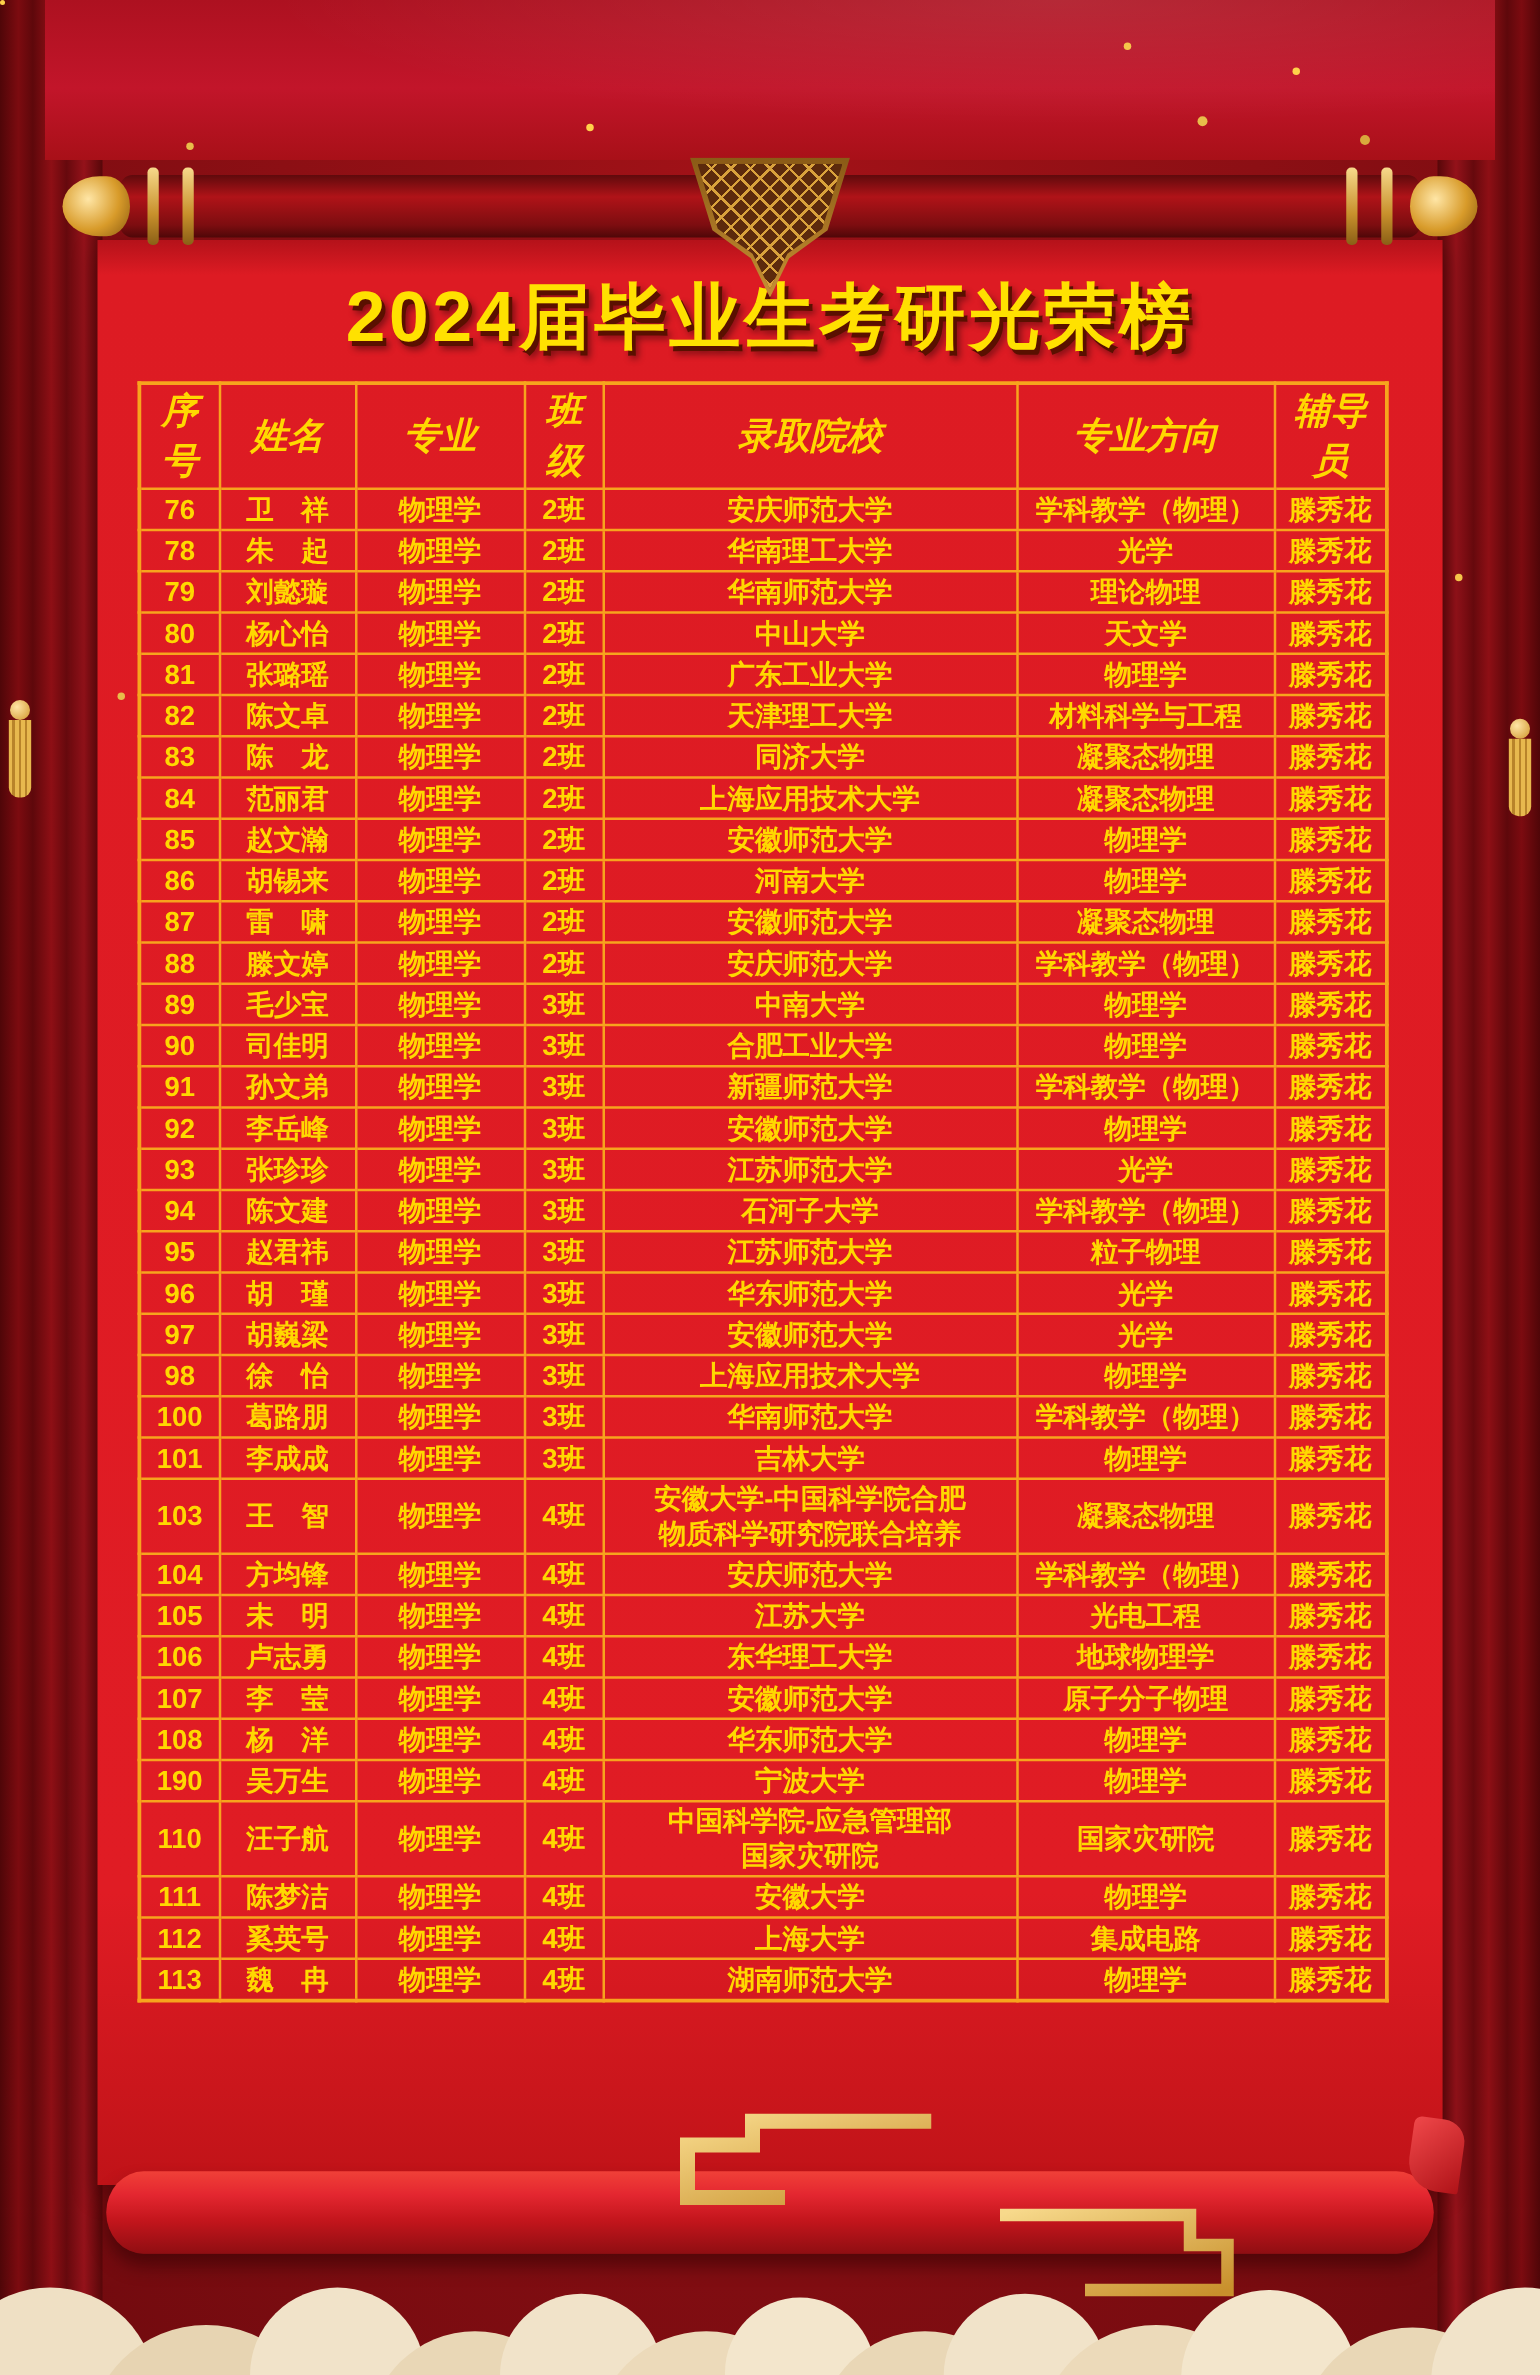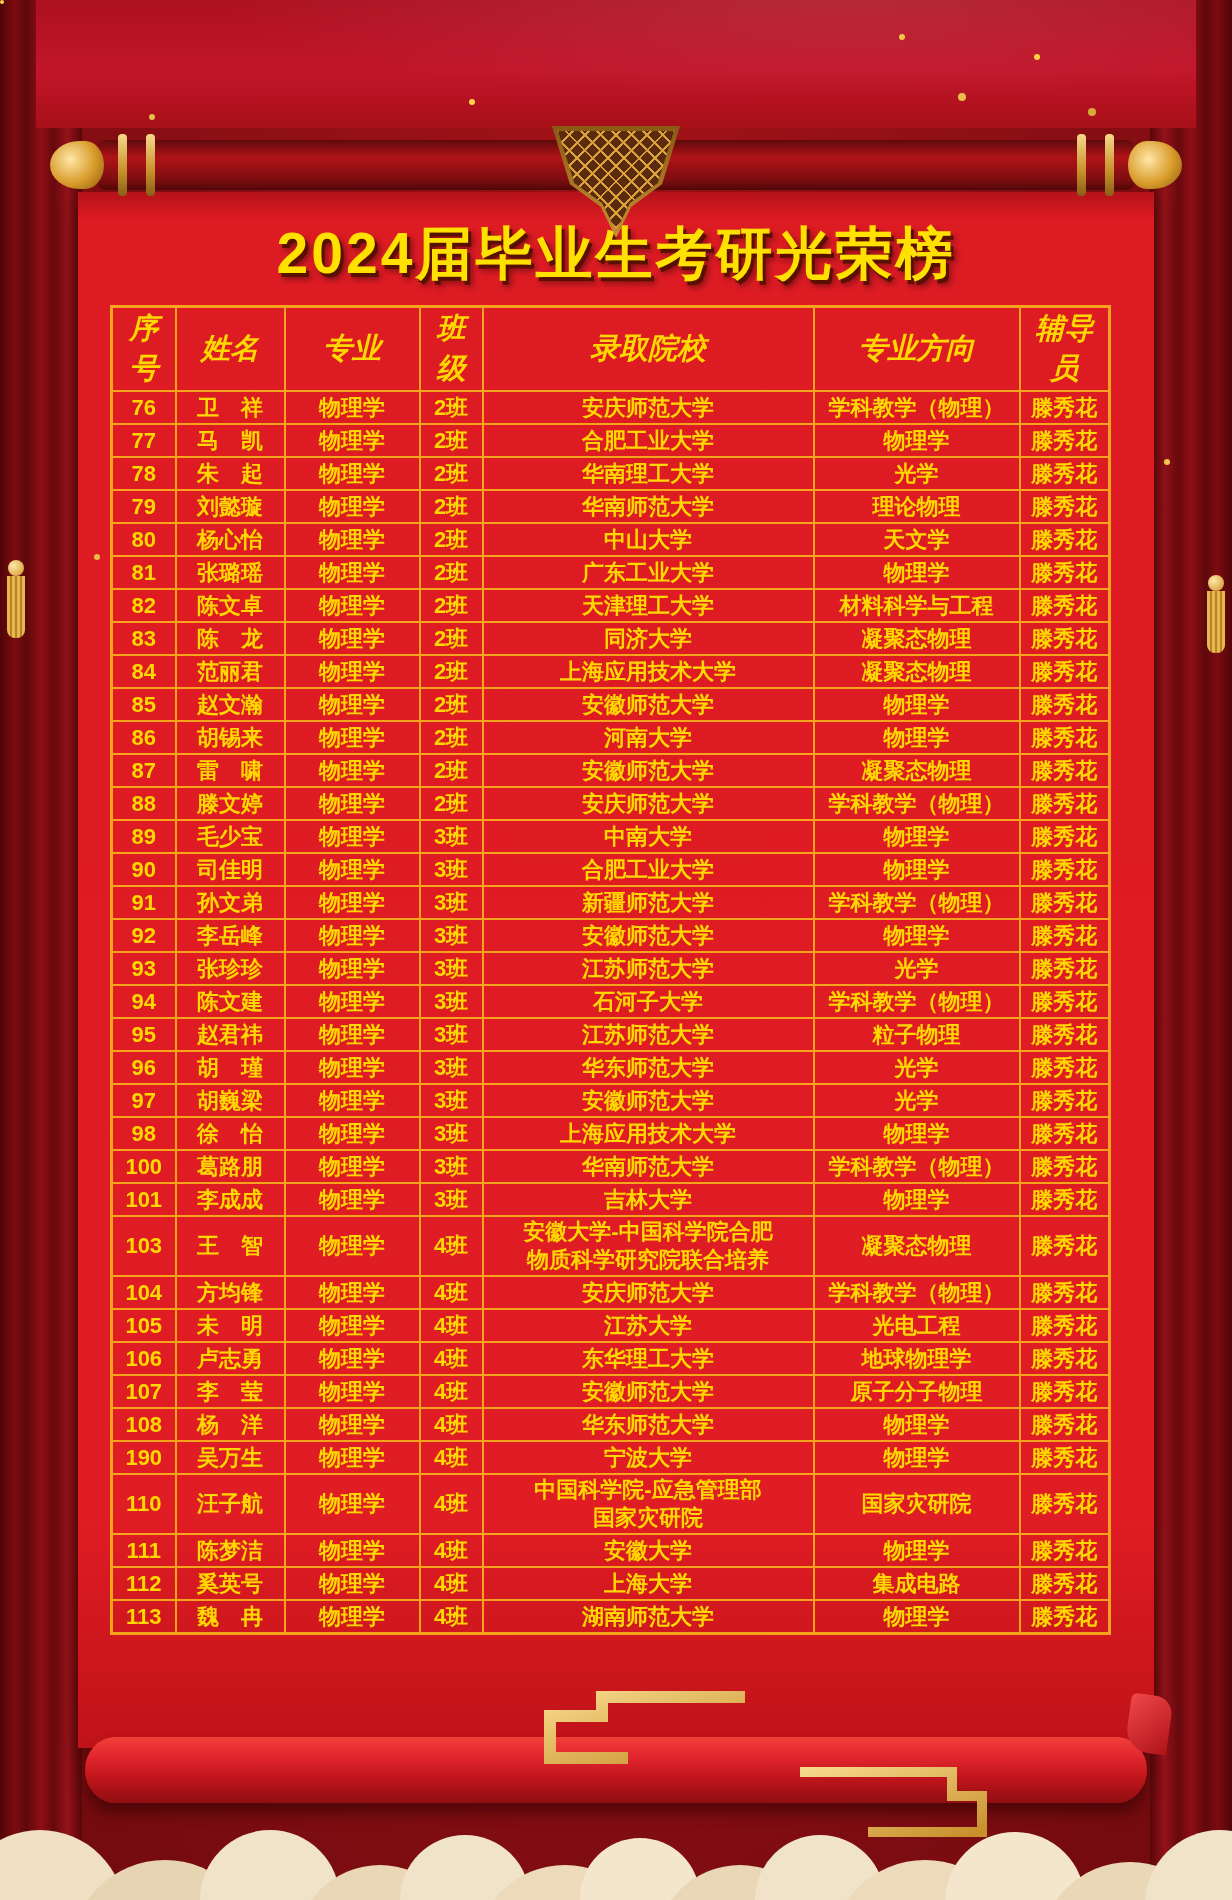--- a/index.html
+++ b/index.html
@@ -150,29 +150,20 @@
           <tr>
             <td>76</td>
             <td>卫　祥</td>
             <td>物理学</td>
             <td>2班</td>
             <td>安庆师范大学</td>
             <td>学科教学（物理）</td>
             <td>滕秀花</td>
           </tr>
           <tr>
-            <td>77</td>
-            <td>马　凯</td>
-            <td>物理学</td>
-            <td>2班</td>
-            <td>合肥工业大学</td>
-            <td>物理学</td>
-            <td>滕秀花</td>
-          </tr>
-          <tr>
             <td>78</td>
             <td>朱　起</td>
             <td>物理学</td>
             <td>2班</td>
             <td>华南理工大学</td>
             <td>光学</td>
             <td>滕秀花</td>
           </tr>
           <tr>
             <td>79</td>

